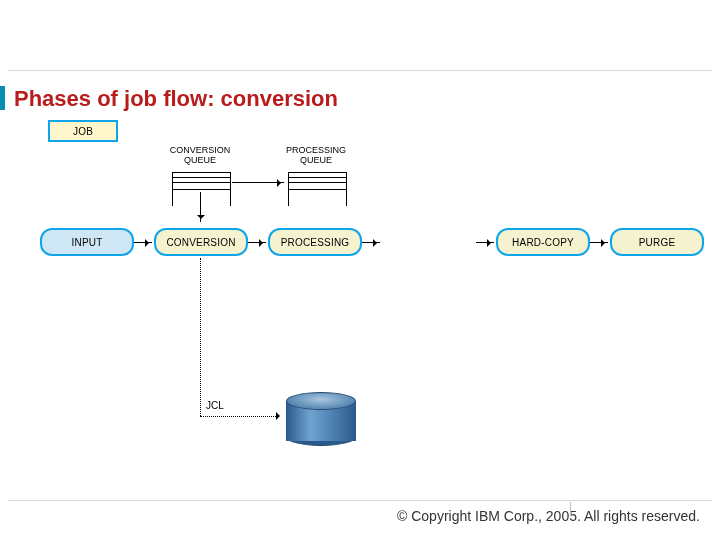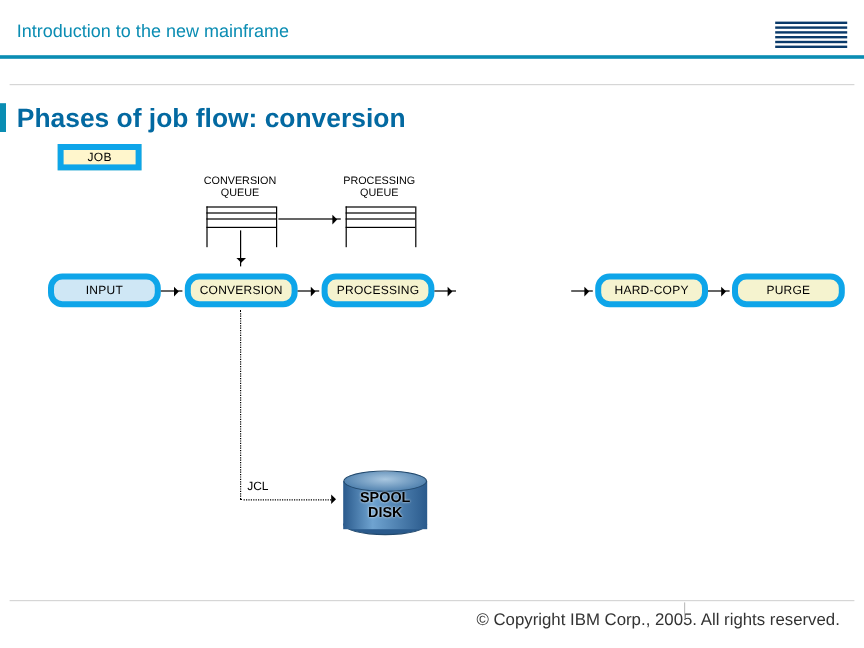--- a/index.html
+++ b/index.html
@@ -7,27 +7,27 @@
   .slide { position: relative; width: 720px; height: 540px; }
 
   
   .hdr { position: absolute; left: 0; top: 0; width: 720px; height: 50px; }
   .hdr-title { position: absolute; left: 14px; top: 18px; font-size: 15px; color: #0b8db3; }
   .hdr-rule { position: absolute; left: 0; top: 46px; width: 720px; height: 3px; background: #0a8db3; }
   .ibm-logo { position: absolute; right: 14px; top: 18px; width: 60px; height: 22px; }
   .ibm-logo .bar { position: absolute; left: 0; width: 100%; height: 2px; background: #0a3a6a; }
 
   
-  .slide-title { position: absolute; left: 14px; top: 86px; font-size: 22px; font-weight: bold; color: #0369a1; }
+  .slide-title { position: absolute; left: 14px; top: 86px; font-size: 22px; font-weight: bold; color: #b91c1c; }
   .title-accent { position: absolute; left: 0; top: 86px; width: 5px; height: 24px; background: #0a8db3; }
 
   .sub-rule { position: absolute; left: 8px; top: 70px; width: 704px; height: 1px; background: #d6d6d6; }
 
   
-  .box { position: absolute; border: 5px solid #0ea5e9; font-size: 10px; text-align: center; display: flex; align-items: center; justify-content: center; letter-spacing: 0.2px; }
+  .box { position: absolute; border: 2px solid #0ea5e9; font-size: 10px; text-align: center; display: flex; align-items: center; justify-content: center; letter-spacing: 0.2px; }
   .small-label { position: absolute; font-size: 9px; text-align: center; line-height: 1.1; }
   .phase { height: 28px; width: 94px; top: 228px; border-radius: 12px; }
 
   .job    { left: 48px; top: 120px; width: 70px; height: 22px; background: #fff6cc; }
   .convq  { left: 156px; top: 146px; width: 88px; }
   .execq  { left: 280px; top: 146px; width: 72px; }
 
   .qstack { position: absolute; width: 58px; height: 18px; border-top:1px solid #000; border-bottom:1px solid #000; }
   .qstack div { height:5px; border-bottom:1px solid #000; }
   .qstack div:last-child{border-bottom:none;}
@@ -61,32 +61,20 @@
   
   .ftr-rule{position:absolute;left:8px;width:704px;height:1px;background:#d6d6d6;}
   .ftr-text{position:absolute;font-size:14px;color:#333;margin-left:37px;}
   .ftr-tick{position:absolute;width:1px;height:14px;background:#c0c0c0;}
 </style>
 </head>
 <body>
 
 <div class="slide">
 
-  <div class="hdr">
-    <div class="hdr-title">Introduction to the new mainframe</div>
-    <div class="ibm-logo">
-      <div class="bar" style="top:0"></div>
-        <div class="bar" style="top:4px"></div>
-      <div class="bar" style="top:8px"></div>
-        <div class="bar" style="top:12px"></div>
-      <div class="bar" style="top:16px"></div>
-        <div class="bar" style="top:20px"></div>
-    </div>
-    <div class="hdr-rule"></div>
-  </div>
   <div class="sub-rule"></div>
 
   <div class="title-accent"></div>
   <div class="slide-title">Phases of job flow: conversion</div>
 
   <div class="box job">JOB</div>
 
   <div class="small-label convq" style="white-space:pre-line;">CONVERSION
 QUEUE</div>
   <div class="qstack" style="left:172px;top:172px;">
@@ -126,20 +114,18 @@
   <div class="h-dot" style="left:200px;top:416px;width:76px;"></div>
   <div class="dot-end" style="left:276px;top:412px;"></div>
 
   <div class="jcl-label" style="left:180px;top:400px;margin-left:26px;">JCL</div>
 
   <div class="cyl" style="left:286px;top:392px;">
     <div class="bot"></div>
       <div class="body"></div>
       <div class="top"></div>
   </div>
-  <div class="cyl-label" style="left:290px;top:408px;width:62px;white-space:pre-line;line-height:1.05;">SPOOL
-DISK</div>
 
   <div class="ftr-rule" style="top:500px;"></div>
   <div class="ftr-text" style="left:360px;top:508px;">© Copyright IBM Corp., 2005. All rights reserved.</div>
   <div class="ftr-tick" style="left:570px;top:502px;"></div>
 
 </div>
 
 </body></html>

